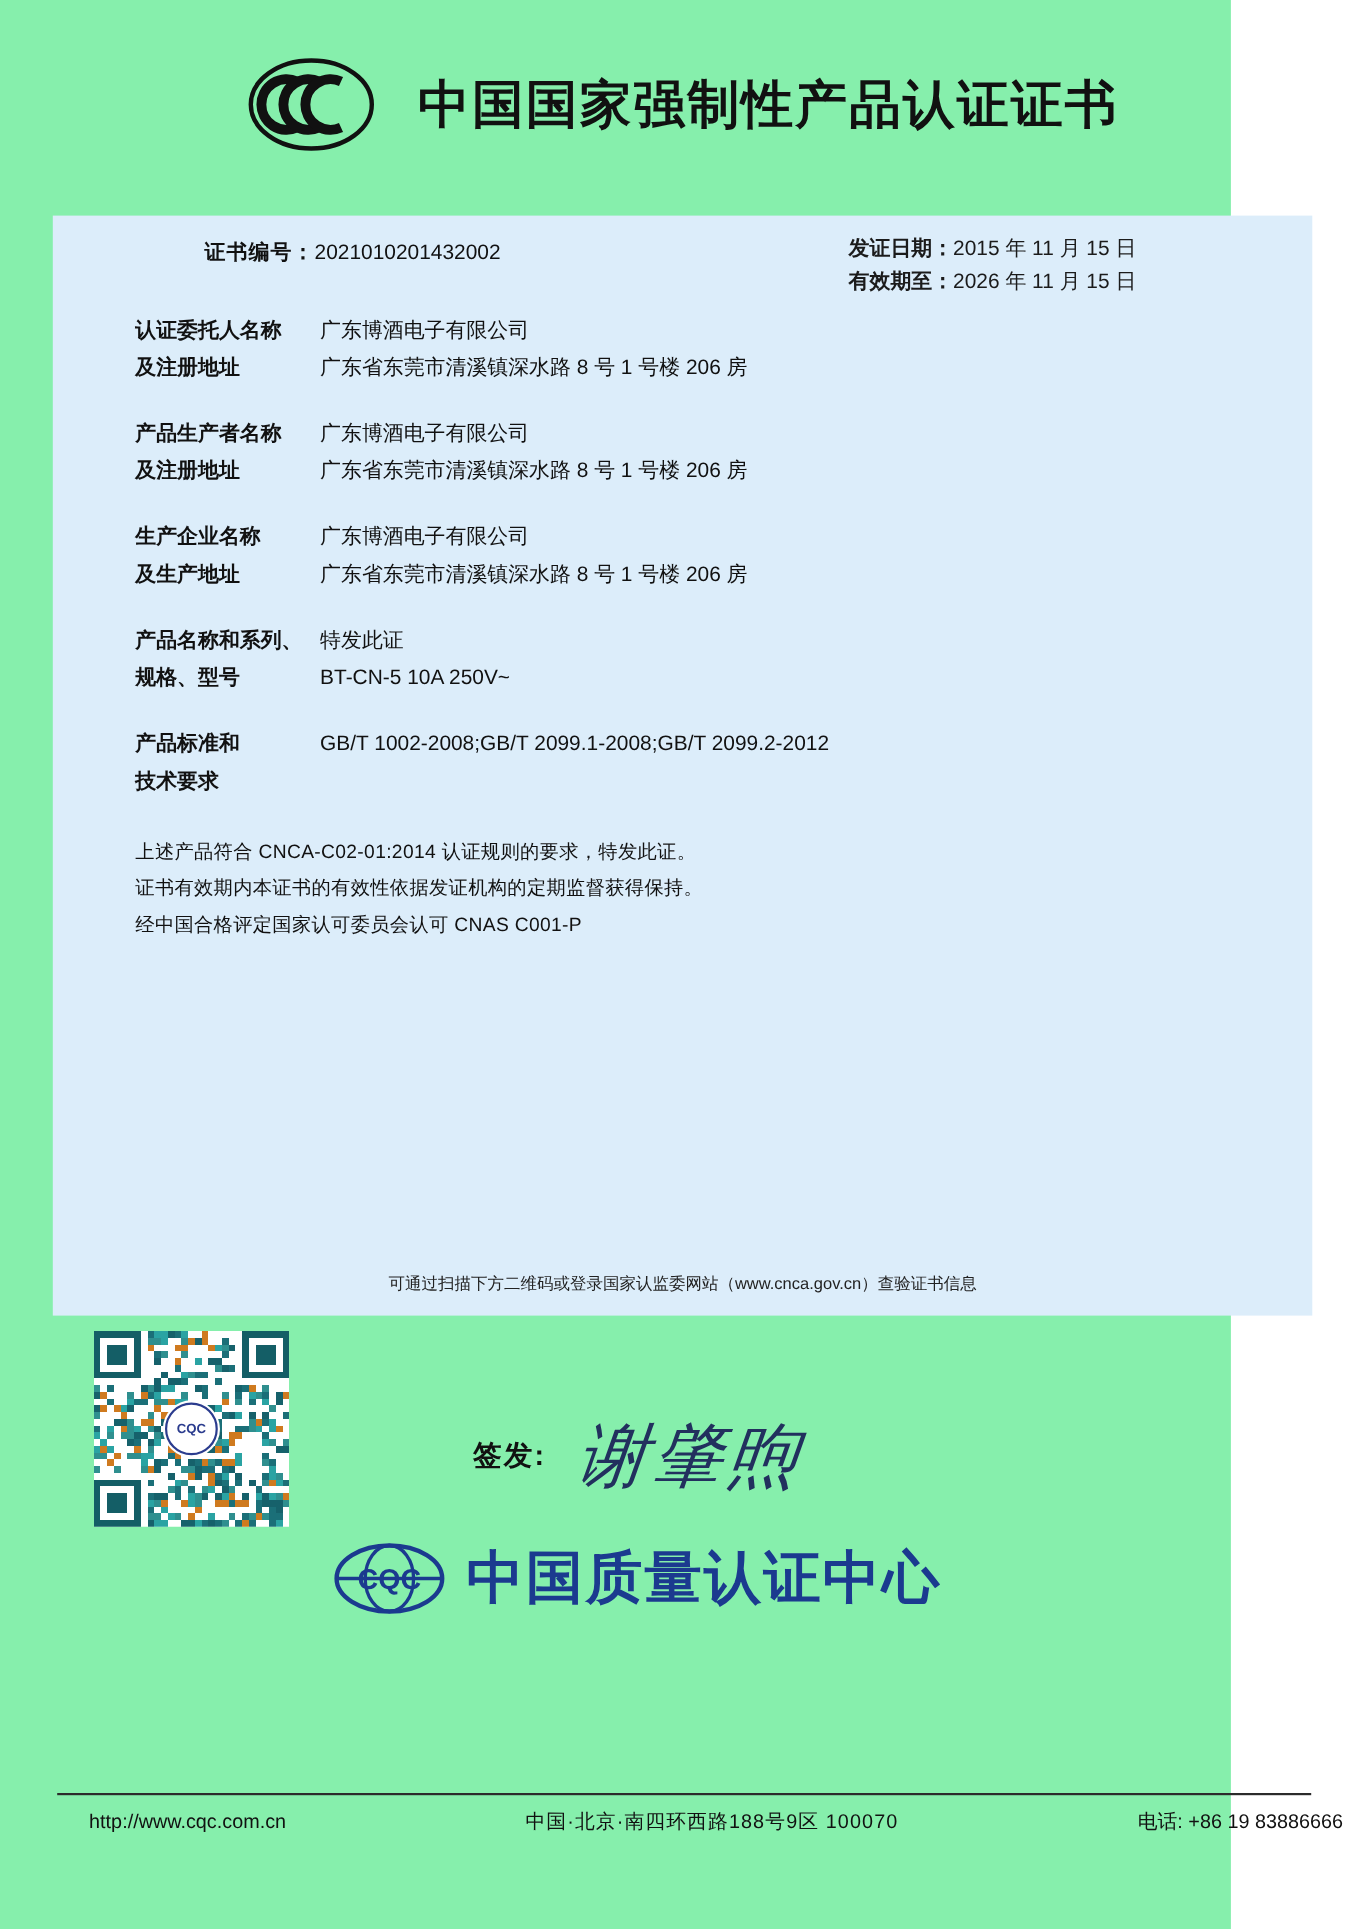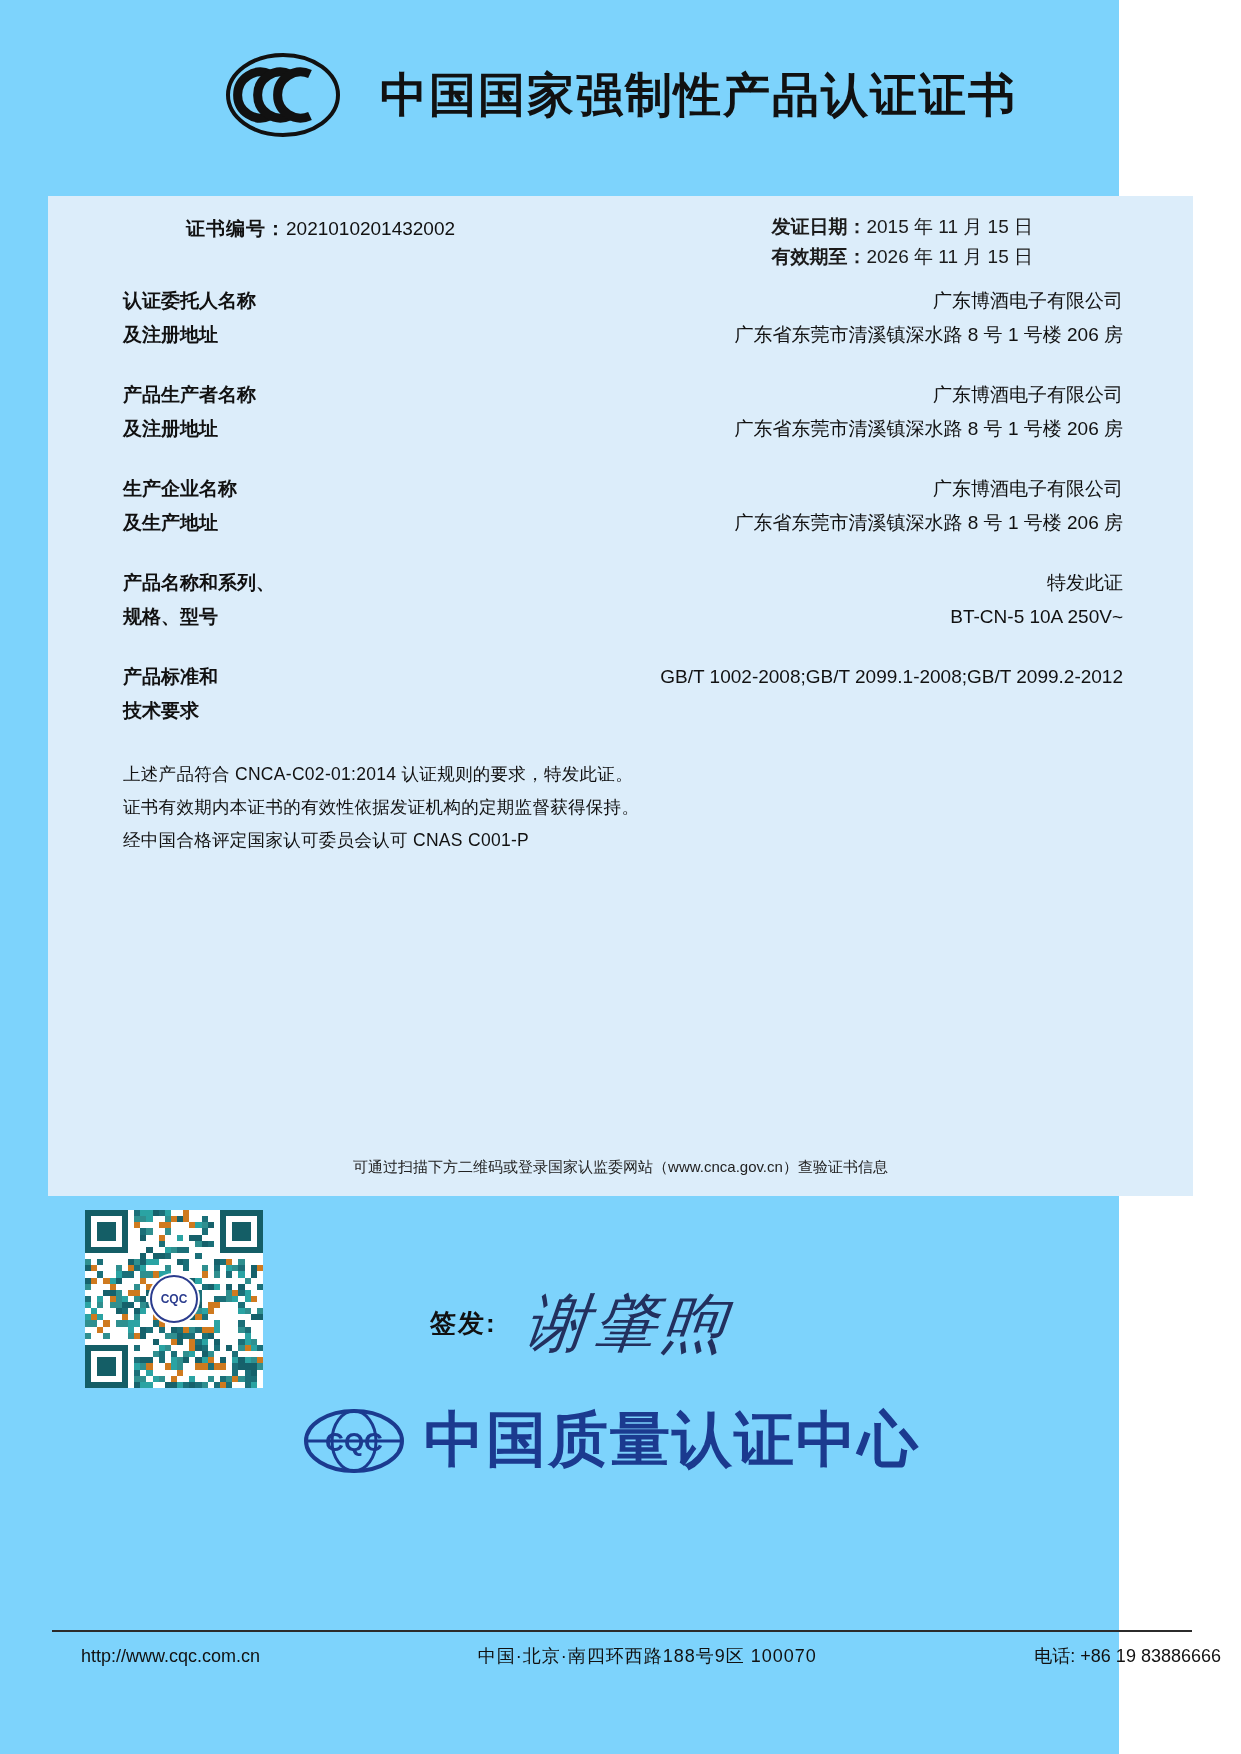--- a/index.html
+++ b/index.html
@@ -13,21 +13,21 @@
     font-family: "Liberation Sans", sans-serif;
     color: #1b1b1b;
     position: relative;
     overflow: hidden;
   }
   .page {
     position: absolute;
     left: 0; top: 0;
     width: 1119px;
     height: 1754px;
-    background: #7dd3fc;
+    background: #86efac;
   }
   
   .header {
     position: absolute;
     left: 0; top: 0;
     width: 1241px;
     height: 190px;
     display: flex;
     align-items: center;
     justify-content: center;
@@ -98,21 +98,21 @@
     line-height: 34px;
     color: #111;
   }
   .row .label span { display: block; }
   .row .value {
     flex: 1;
     font-size: 19px;
     line-height: 34px;
     color: #111;
   }
-  .row .value span { display: block; text-align: right; }
+  .row .value span { display: block; }
   .notes {
     position: absolute;
     left: 75px;
     top: 562px;
     font-size: 17.5px;
     line-height: 33px;
     color: #111;
     letter-spacing: .3px;
   }
   .verify-note {
@@ -186,21 +186,21 @@
   .cqc-row {
     position: absolute;
     left: 300px;
     top: 1400px;
     display: flex;
     align-items: center;
     gap: 16px;
   }
   .cqc-mark { width: 108px; height: 68px; flex: none; }
   .cqc-text {
-    font-size: 60px;
+    font-size: 52px;
     font-weight: bold;
     color: #1b3a8f;
     letter-spacing: 2px;
     white-space: nowrap;
   }
   
   .footer-line {
     position: absolute;
     left: 52px;
     top: 1630px;

